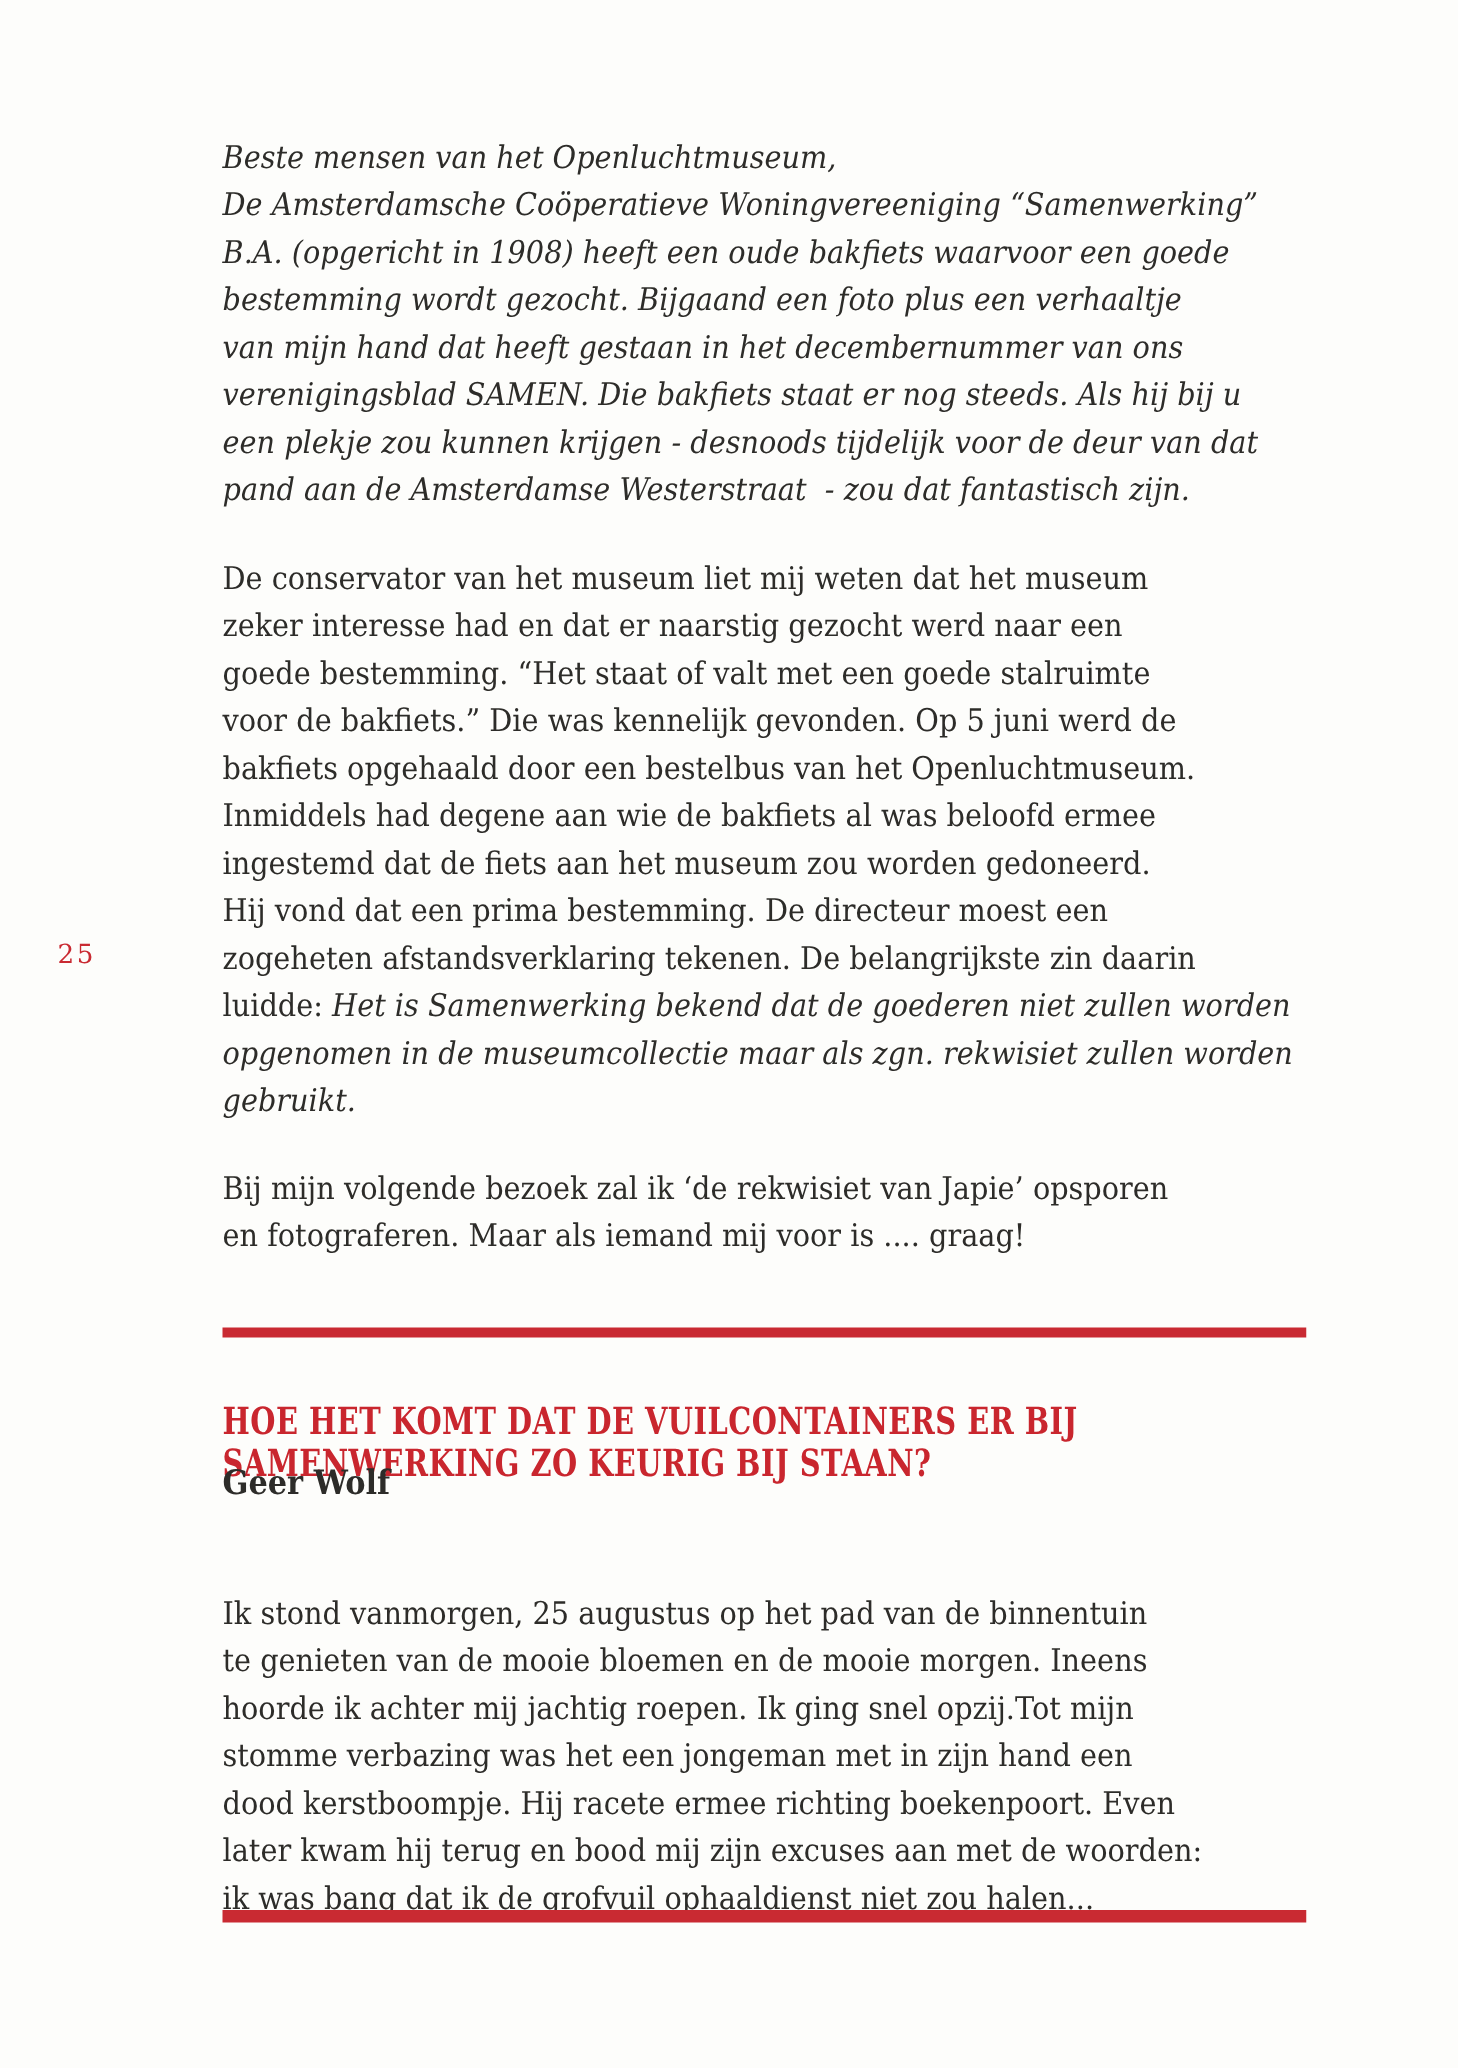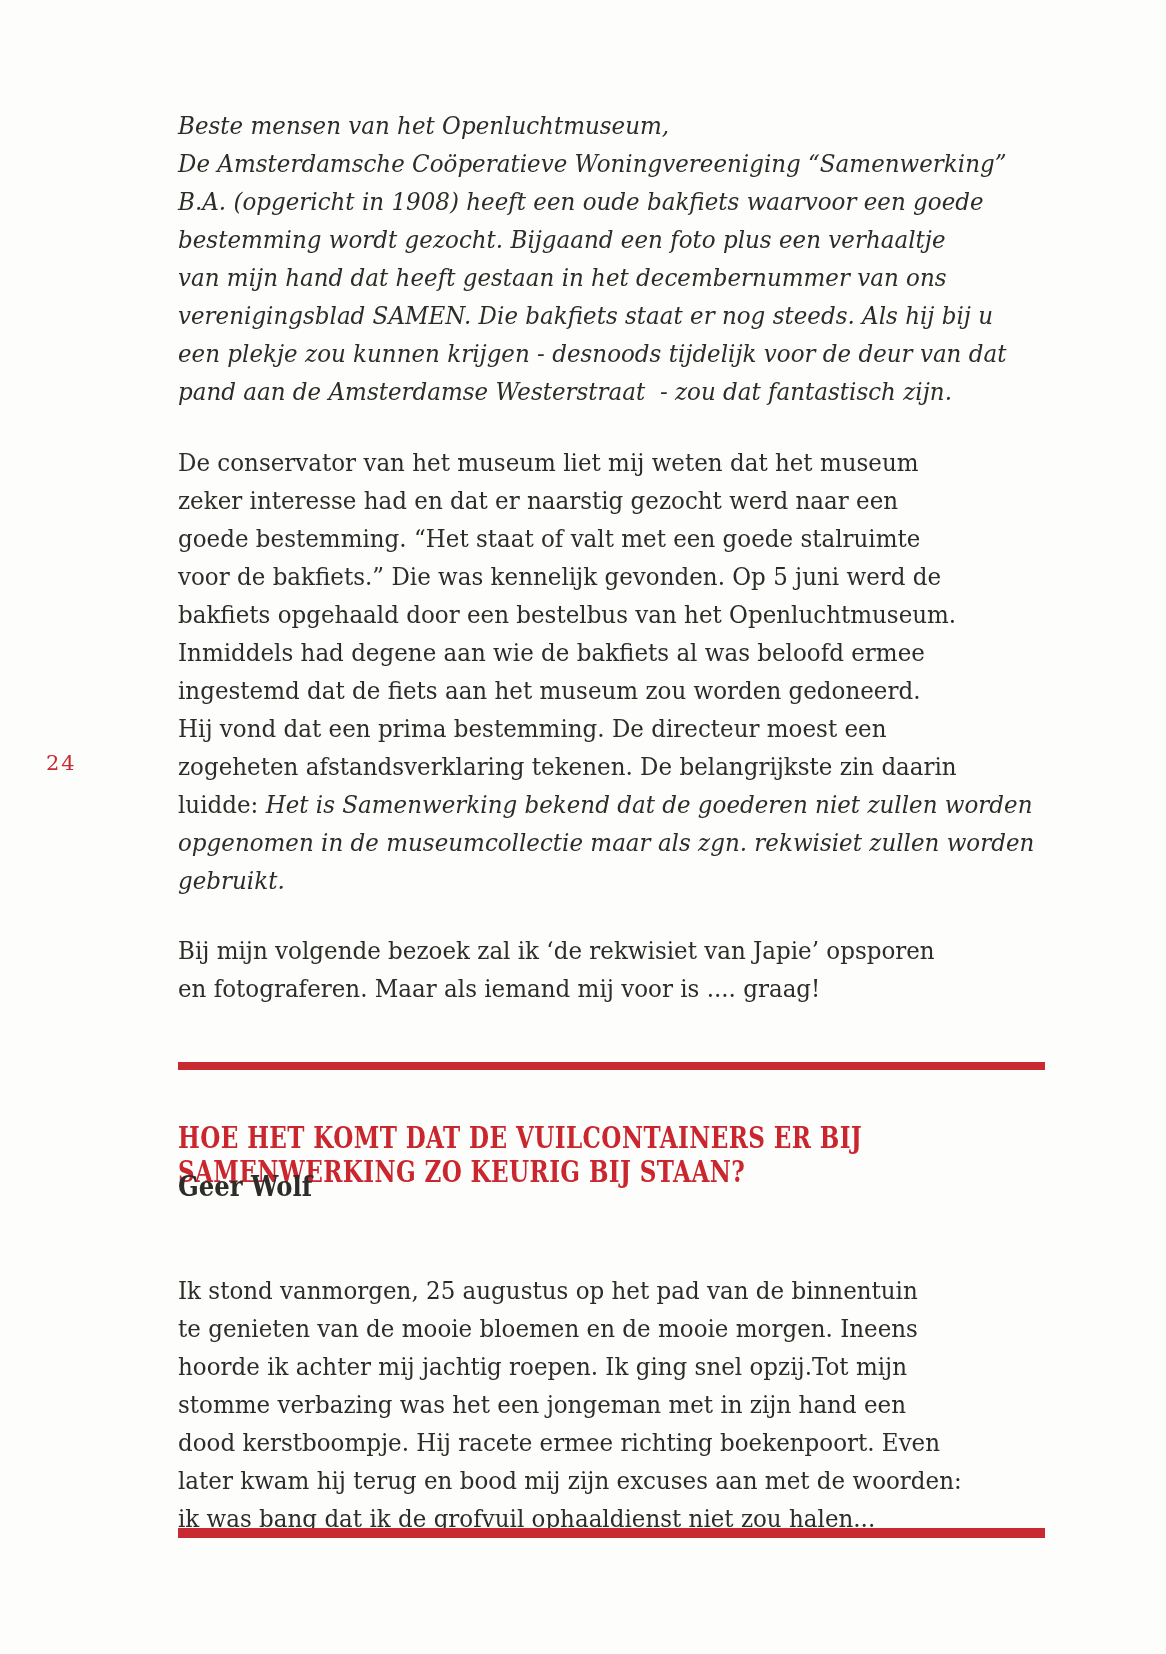--- a/index.html
+++ b/index.html
@@ -69,21 +69,21 @@
   .p3 { top: 907px; }
   .title-block { top: 1096px; }
   .author-block { top: 1172px; }
   .p4 { top: 1247px; }
 </style>
 </head>
 <body>
 
 <div class="page">
 
-  <div class="pageno">24</div>
+  <div class="pageno">25</div>
 
   <p class="block italic p1">Beste mensen van het Openluchtmuseum,
 De Amsterdamsche Coöperatieve Woningvereeniging “Samenwerking”
 B.A. (opgericht in 1908) heeft een oude bakfiets waarvoor een goede
 bestemming wordt gezocht. Bijgaand een foto plus een verhaaltje
 van mijn hand dat heeft gestaan in het decembernummer van ons
 verenigingsblad SAMEN. Die bakfiets staat er nog steeds. Als hij bij u
 een plekje zou kunnen krijgen - desnoods tijdelijk voor de deur van dat
 pand aan de Amsterdamse Westerstraat  - zou dat fantastisch zijn.</p>
 

